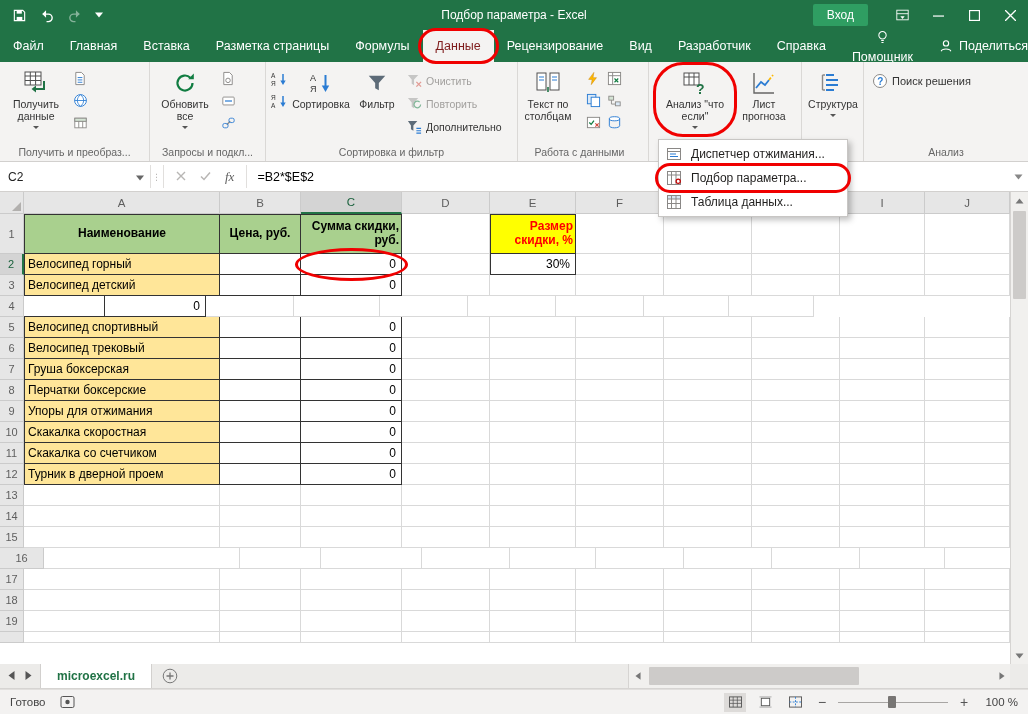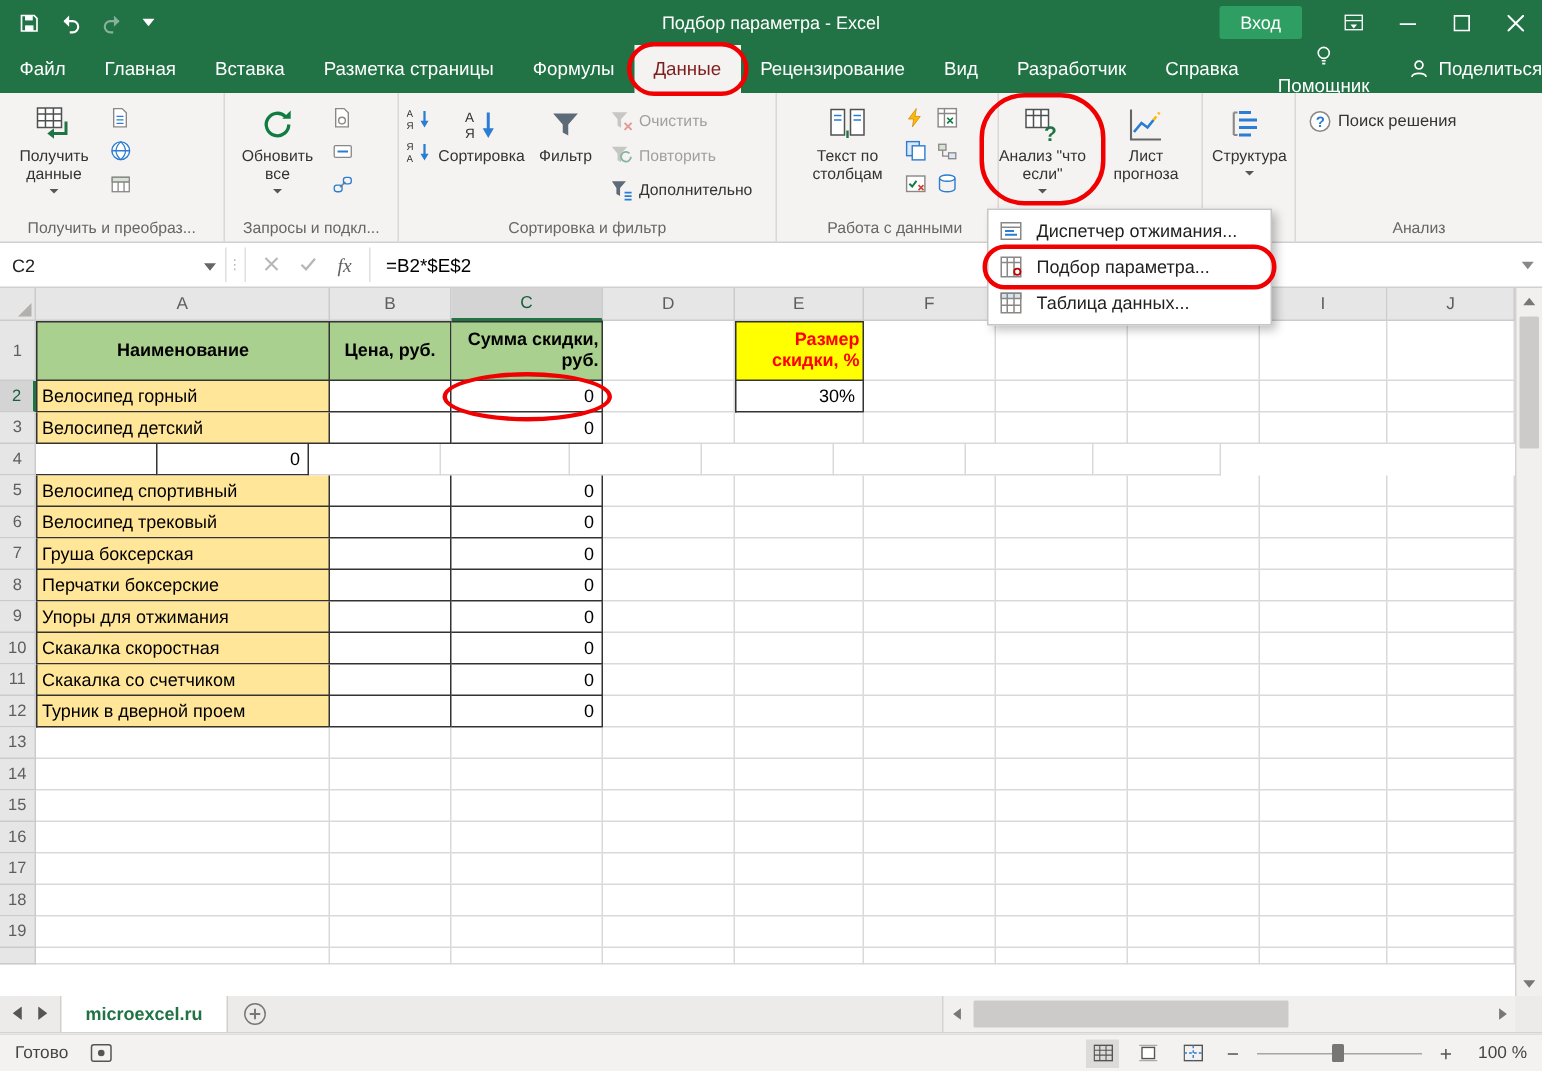--- a/index.html
+++ b/index.html
@@ -357,21 +357,21 @@
                 <path d="M1 2h10L6.8 6.8v5.7L4.2 11V6.8z" fill="#5d6b78"></path>
                 <path d="M10 10h5M10 12.5h5M10 15h5" stroke="#2b7cd3" stroke-width="1.2"></path>
               </svg>
             <span>Дополнительно</span>
           </div>
         </div>
       </div>
       <div class="group-label">Сортировка и фильтр</div>
     </div>
 
-    <div class="group" style="left:528px;width:138px">
+    <div class="group" style="left:511px;width:138px">
       <div class="g-body">
         <div class="bigbtn" style="width:66px">
           <span class="bicon">
               <svg width="26" height="26" viewBox="0 0 26 26">
                 <rect x="2" y="3" width="9" height="17" fill="#fff" stroke="#505050"></rect>
                 <rect x="15" y="3" width="9" height="17" fill="#fff" stroke="#505050"></rect>
                 <path d="M4 7h5M4 10h5M17 7h5M17 10h5" stroke="#2b7cd3"></path>
                 <path d="M13 22v-5" stroke="#217346" stroke-width="1.6"></path>
               </svg>
             </span>
@@ -713,21 +713,21 @@
         <div class="gc" style="width: 101px; height: 21px;"></div>
         <div class="gc" style="width: 88px; height: 21px;"></div>
         <div class="gc" style="width: 86px; height: 21px;"></div>
         <div class="gc" style="width: 88px; height: 21px;"></div>
         <div class="gc" style="width: 88px; height: 21px;"></div>
         <div class="gc" style="width: 88px; height: 21px;"></div>
         <div class="gc" style="width: 85px; height: 21px;"></div>
         <div class="gc" style="width: 85px; height: 21px;"></div>
       </div>
       <div class="grow">
-        <div class="rh" style="width: 24px; height: 21px;">16</div>
+        <div class="rh" style="width: 44px; height: 21px;">16</div>
         <div class="gc" style="width: 196px; height: 21px;"></div>
         <div class="gc" style="width: 81px; height: 21px;"></div>
         <div class="gc" style="width: 101px; height: 21px;"></div>
         <div class="gc" style="width: 88px; height: 21px;"></div>
         <div class="gc" style="width: 86px; height: 21px;"></div>
         <div class="gc" style="width: 88px; height: 21px;"></div>
         <div class="gc" style="width: 88px; height: 21px;"></div>
         <div class="gc" style="width: 88px; height: 21px;"></div>
         <div class="gc" style="width: 85px; height: 21px;"></div>
         <div class="gc" style="width: 85px; height: 21px;"></div>

